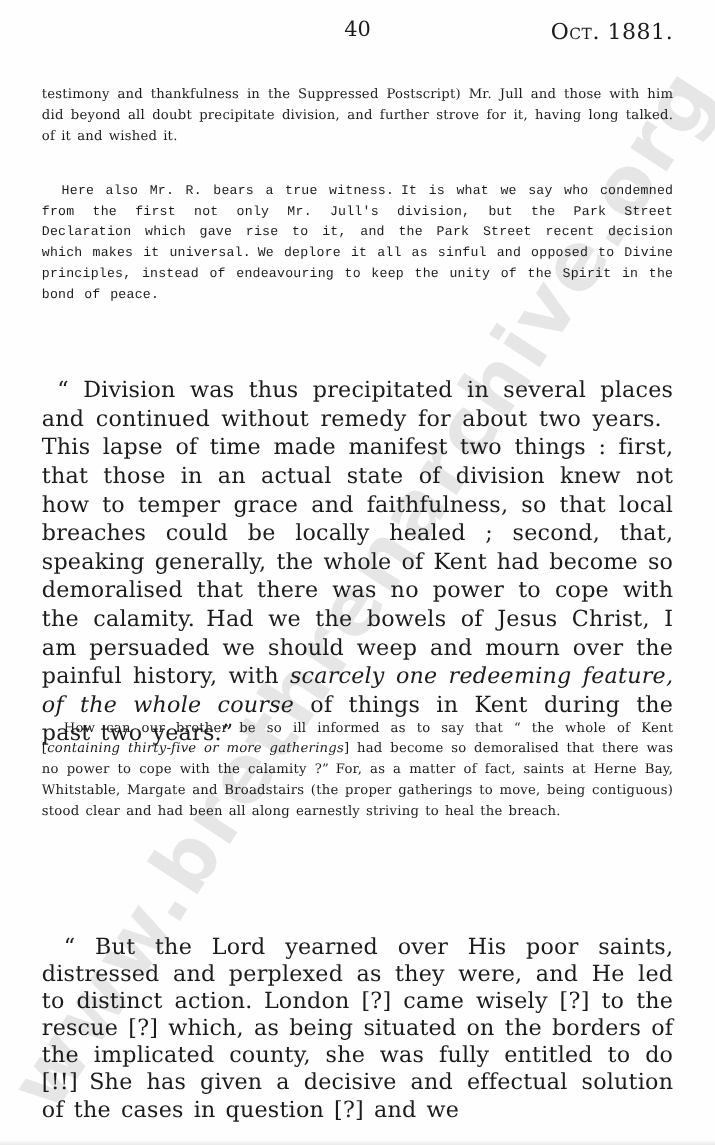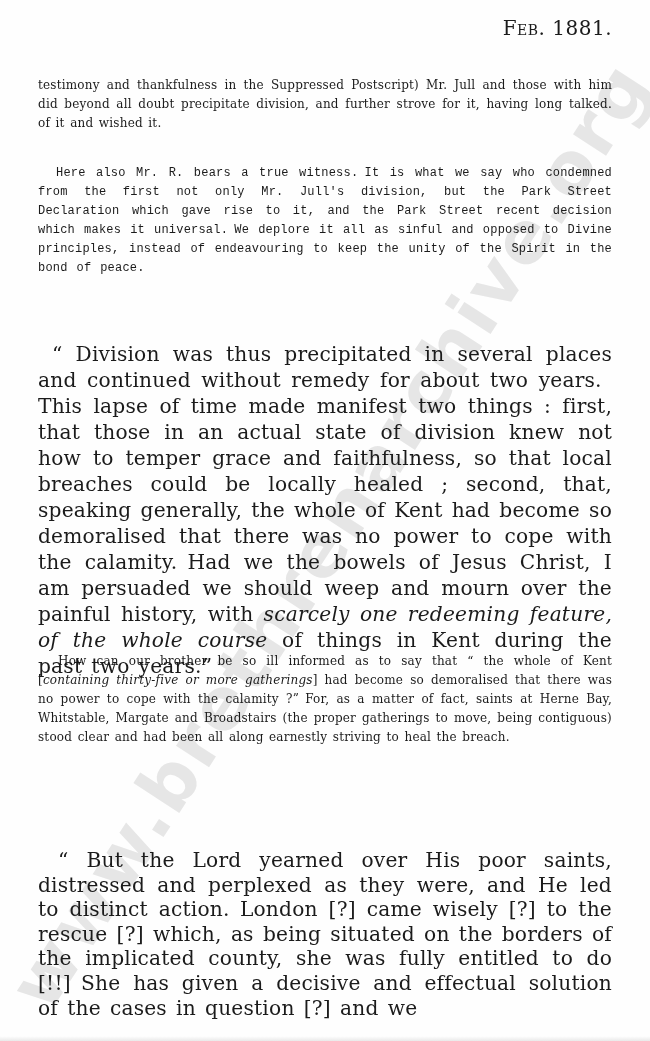--- a/index.html
+++ b/index.html
@@ -67,21 +67,22 @@
   }
 </style>
 </head>
 <body>
 
 <div class="page">
 
   <div class="watermark">www.brethrenarchive.org</div>
 
   <div class="page-header">
-    <div class="header-date">Feb. 1881.</div>
+    <div class="page-number">40</div>
+    <div class="header-date">Oct. 1881.</div>
   </div>
 
   <div class="para small p1"><span>testimony and thankfulness in the Suppressed Postscript) Mr. Jull and those with him did beyond all doubt precipitate division, and further strove for it, having long talked. of it and wished it.</span></div>
 
   <div class="para small p2"><span>Here also Mr. R. bears a true witness. It is what we say who condemned from the first not only Mr. Jull's division, but the Park Street Declaration which gave rise to it, and the Park Street recent decision which makes it universal. We deplore it all as sinful and opposed to Divine principles, instead of endeavouring to keep the unity of the Spirit in the bond of peace.</span></div>
 
   <div class="para large p3"><span>“ Division was thus precipitated in several places and continued without remedy for about two years. This lapse of time made manifest two things : first, that those in an actual state of division knew not how to temper grace and faithfulness, so that local breaches could be locally healed ; second, that, speaking generally, the whole of Kent had become so demoralised that there was no power to cope with the calamity. Had we the bowels of Jesus Christ, I am persuaded we should weep and mourn over the painful history, with </span><span class="italic">scarcely one redeeming feature, of the whole course</span><span> of things in Kent during the past two years.”</span></div>
 
   <div class="para small p4"><span>How can our brother be so ill informed as to say that “ the whole of Kent [</span><span class="italic">containing thirty-five or more gatherings</span><span>] had become so demoralised that there was no power to cope with the calamity ?” For, as a matter of fact, saints at Herne Bay, Whitstable, Margate and Broadstairs (the proper gatherings to move, being contiguous) stood clear and had been all along earnestly striving to heal the breach.</span></div>
 

